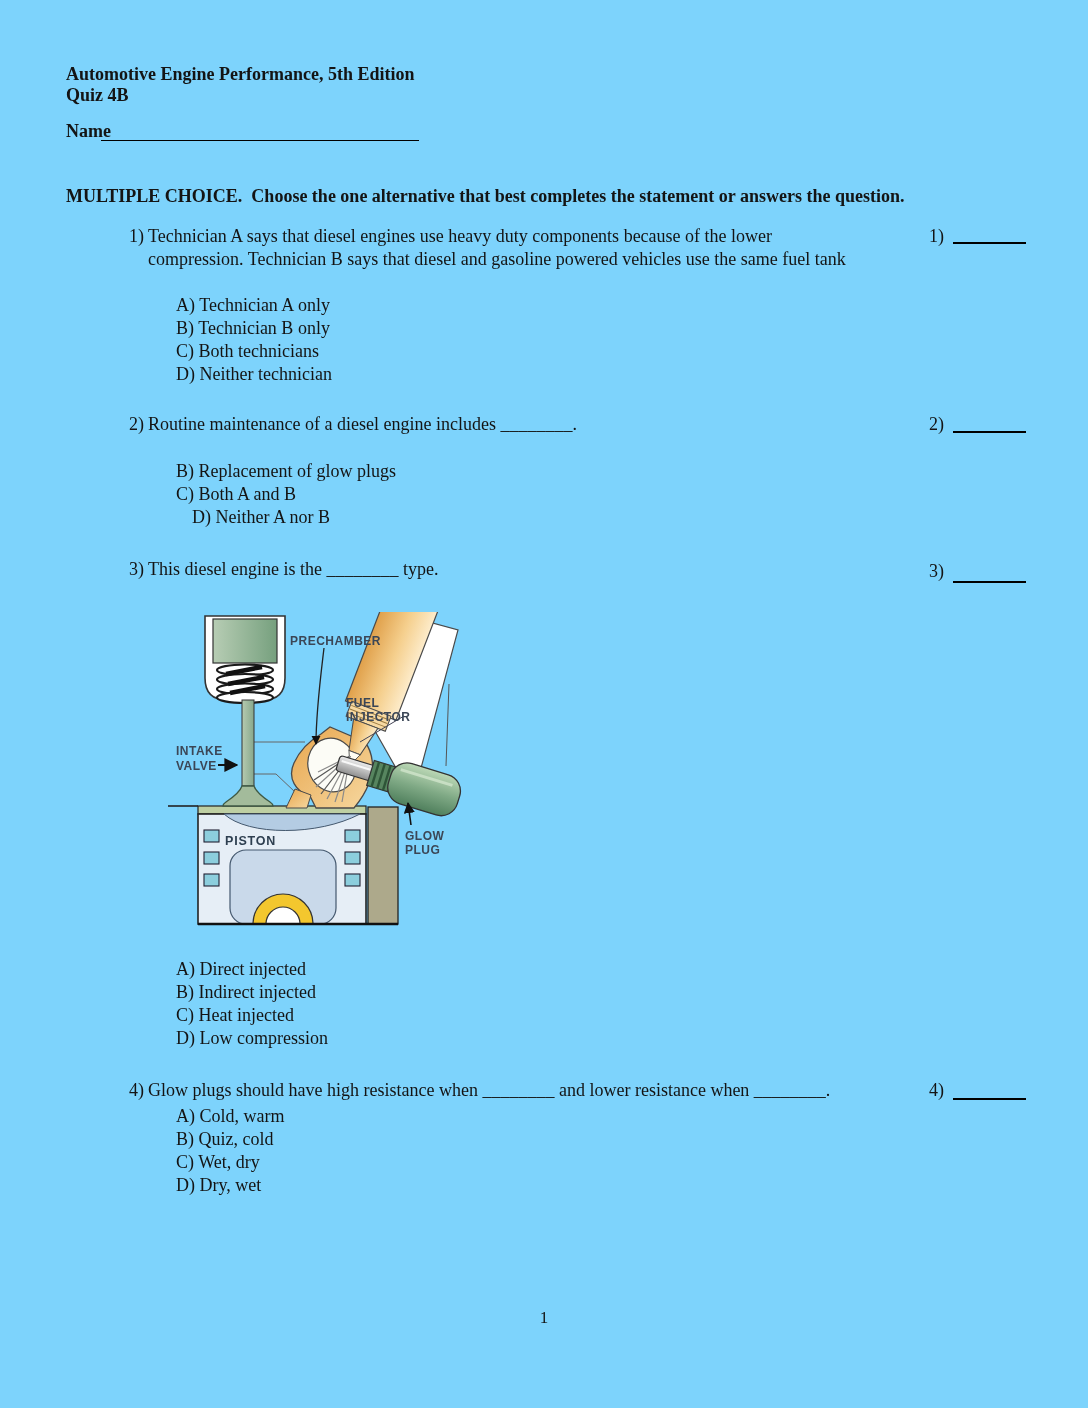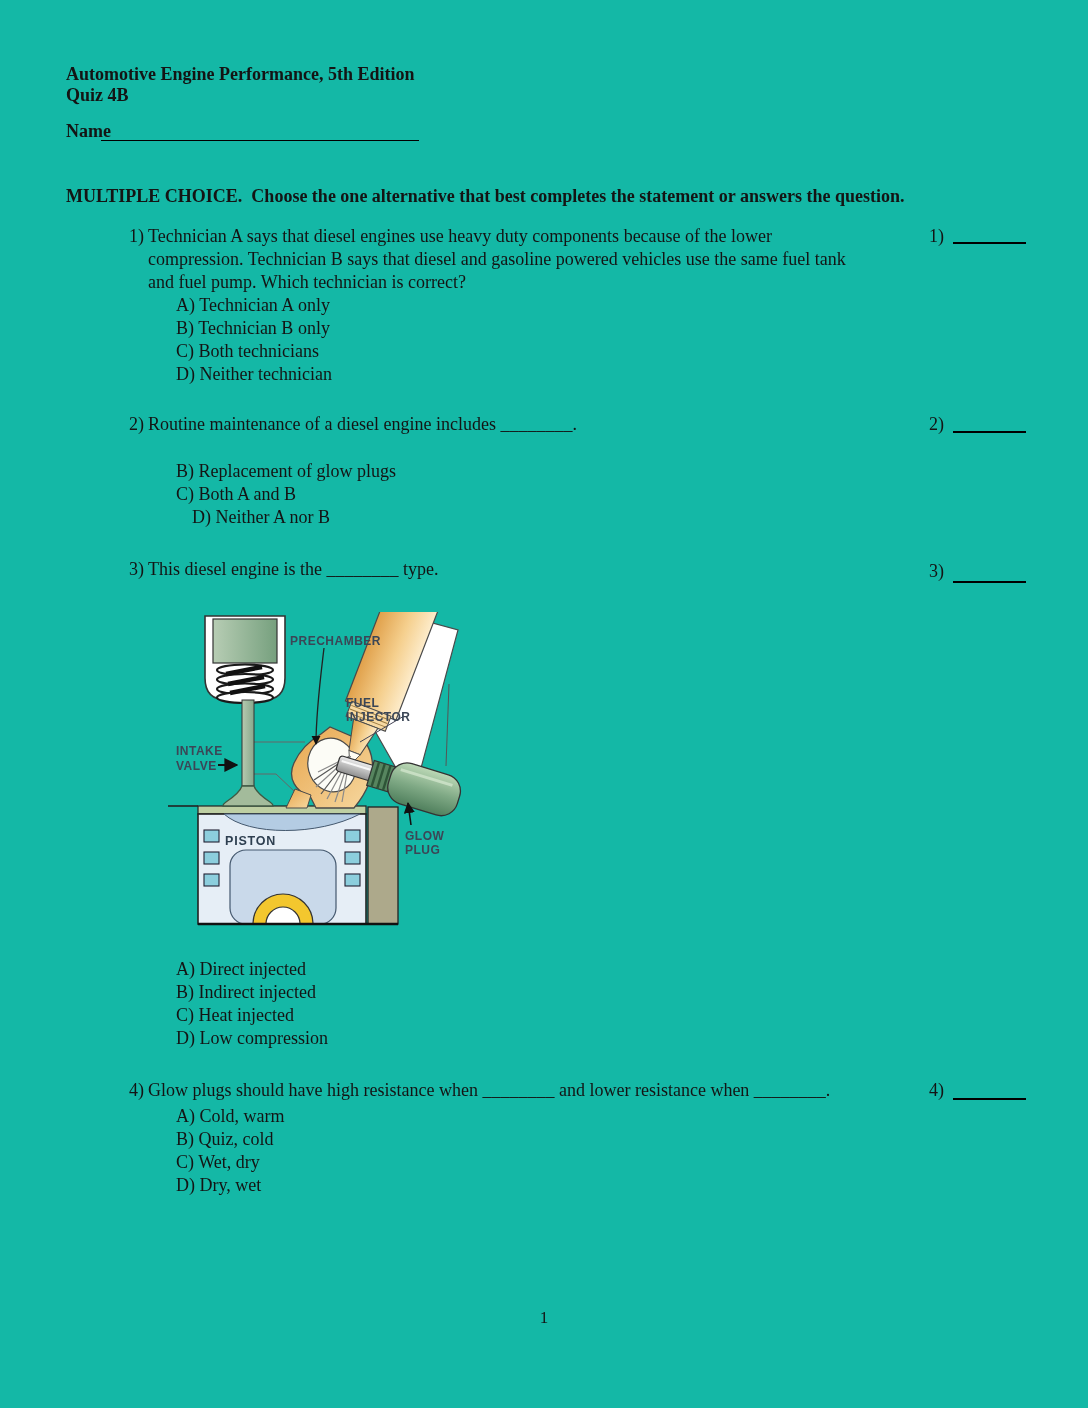--- a/index.html
+++ b/index.html
@@ -1,16 +1,16 @@
 <!DOCTYPE html>
 <html><head>
 <meta charset="utf-8">
 <style>
   html,body{margin:0;padding:0;background:#ffffff;}
-  .page{position:relative;width:1088px;height:1408px;background:#14b8a6;
+  .page{position:relative;width:1088px;height:1408px;background:#7dd3fc;
         font-family:"Liberation Serif","DejaVu Serif",serif;color:#141414;overflow:hidden;}
   .t{position:absolute;font-size:18px;line-height:21px;white-space:pre;}
   .b{font-weight:bold;}
   .num{width:26px;text-align:right;}
   .rule{position:absolute;height:0;border-bottom:2px solid #000;}
   .rule-thin{position:absolute;height:0;border-bottom:1.5px solid #000;}
   .pageno{position:absolute;left:0;top:1308px;width:1088px;text-align:center;font-size:17px;}
   svg text{font-family:"Liberation Sans","DejaVu Sans",sans-serif;font-weight:bold;}
 </style>
 </head>
@@ -21,21 +21,20 @@
   <div class="t b" style="left:66px;top:64px">Automotive Engine Performance, 5th Edition</div>
   <div class="t b" style="left:66px;top:85px">Quiz 4B</div>
   <div class="t b" style="left:66px;top:121px">Name</div>
   <div class="rule-thin" style="left:101px;top:140px;width:318px"></div>
 
   <div class="t b" style="left:66px;top:186px">MULTIPLE CHOICE.  Choose the one alternative that best completes the statement or answers the question.</div>
 
   <div class="t num" style="left:118px;top:226px">1)</div>
   <div class="t" style="left:148px;top:249px">compression. Technician B says that diesel and gasoline powered vehicles use the same fuel tank</div>
   <div class="t" style="left:148px;top:226px">Technician A says that diesel engines use heavy duty components because of the lower</div>
-  <div class="t" style="left:148px;top:272px">and fuel pump. Which technician is correct?</div>
   <div class="t" style="left:176px;top:295px">A) Technician A only</div>
   <div class="t" style="left:176px;top:318px">B) Technician B only</div>
   <div class="t" style="left:176px;top:341px">C) Both technicians</div>
   <div class="t" style="left:176px;top:364px">D) Neither technician</div>
   <div class="t num" style="left:918px;top:226px">1)</div>
   <div class="rule" style="left:953px;top:242px;width:73px"></div>
 
   <div class="t num" style="left:118px;top:414px">2)</div>
   <div class="t" style="left:148px;top:414px">Routine maintenance of a diesel engine includes ________.</div>
   <div class="t" style="left:176px;top:461px">B) Replacement of glow plugs</div>

